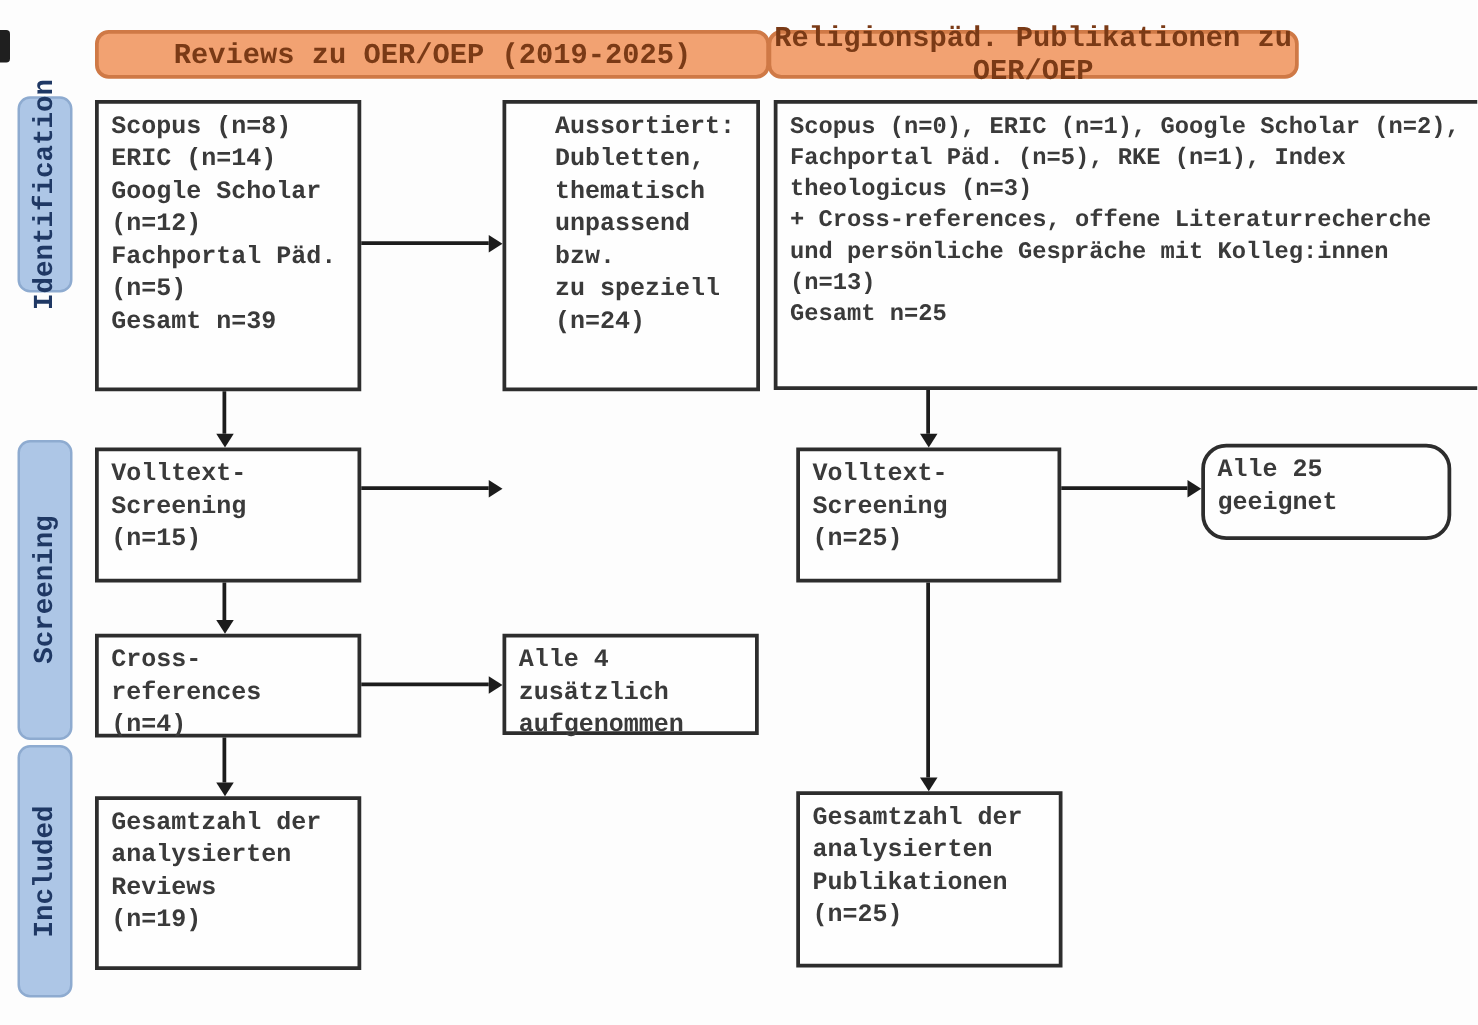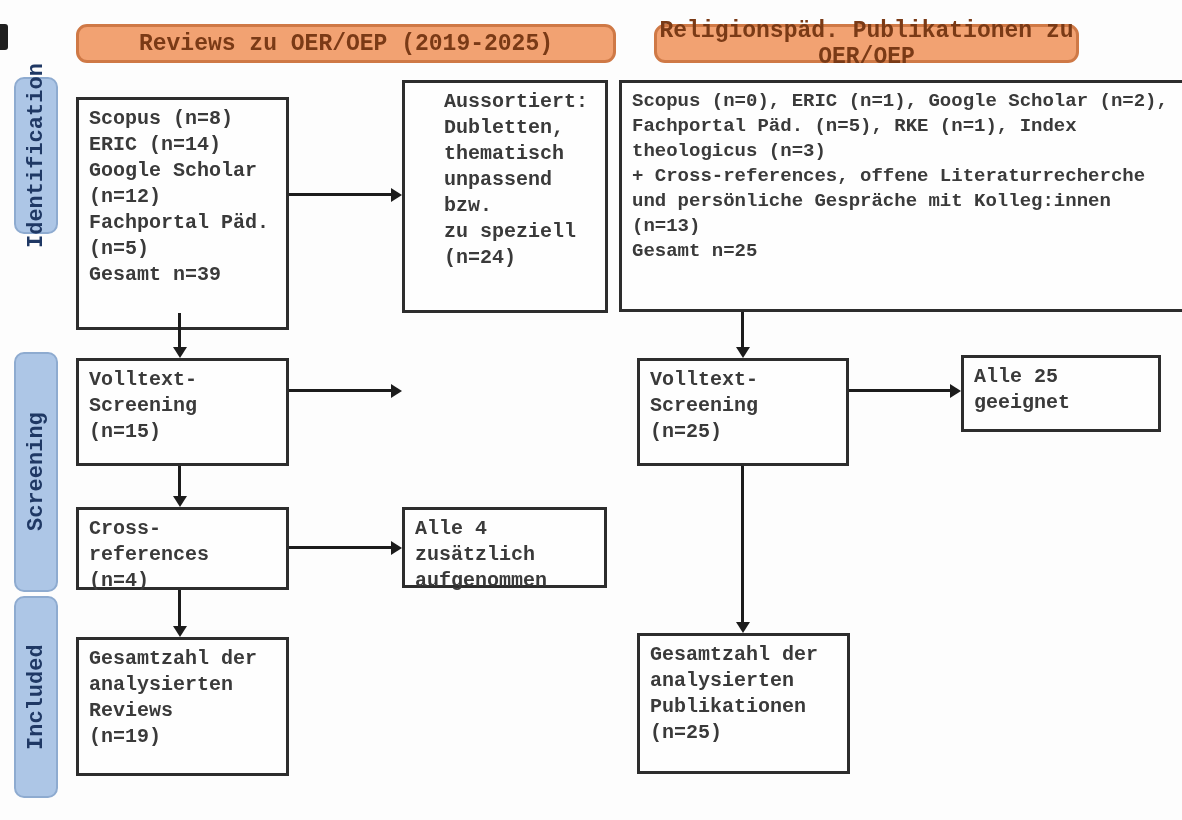--- a/index.html
+++ b/index.html
@@ -73,27 +73,27 @@
   }
 </style>
 </head>
 <body>
 
 <div class="canvas">
 
   <div class="artifact"></div>
 
   <div class="header-pill" style="left:76px;top:24px;width:540px;height:39px;">Reviews zu OER/OEP (2019-2025)</div>
-  <div class="header-pill" style="left:654px;top:24px;width:425px;height:39px;">Religionspäd. Publikationen zu OER/OEP</div>
+  <div class="header-pill" style="left:614px;top:24px;width:425px;height:39px;">Religionspäd. Publikationen zu OER/OEP</div>
 
   <div class="stage-tag" style="left:14px;top:77px;width:44px;height:157px;">Identification</div>
   <div class="stage-tag" style="left:14px;top:352px;width:44px;height:240px;">Screening</div>
   <div class="stage-tag" style="left:14px;top:596px;width:44px;height:202px;">Included</div>
 
-  <div class="fbox" style="left:76px;top:80px;width:213px;height:233px;margin-top:17px;">Scopus (n=8)
+  <div class="fbox" style="left:76px;top:80px;width:213px;height:233px;">Scopus (n=8)
 ERIC (n=14)
 Google Scholar
 (n=12)
 Fachportal Päd.
 (n=5)
 Gesamt n=39</div>
   <div class="fbox" style="left:402px;top:80px;width:206px;height:233px;padding-left:39px;">Aussortiert:
 Dubletten,
 thematisch
 unpassend bzw.
@@ -114,21 +114,21 @@
   <div class="fbox small-text" style="left:619px;top:80px;width:600px;height:232px;">Scopus (n=0), ERIC (n=1), Google Scholar (n=2),
 Fachportal Päd. (n=5), RKE (n=1), Index
 theologicus (n=3)
 + Cross-references, offene Literaturrecherche
 und persönliche Gespräche mit Kolleg:innen
 (n=13)
 Gesamt n=25</div>
   <div class="fbox" style="left:637px;top:358px;width:212px;height:108px;">Volltext-
 Screening
 (n=25)</div>
-  <div class="fbox" style="left:961px;top:355px;width:200px;height:77px;">Alle 25 geeignet</div>
+  <div class="fbox" style="left:961px;top:355px;width:200px;height:77px;border-radius:20px;">Alle 25 geeignet</div>
   <div class="fbox" style="left:637px;top:633px;width:213px;height:141px;">Gesamtzahl der
 analysierten
 Publikationen
 (n=25)</div>
 
   <div class="arrow-h" style="left:289px;top:193px;width:102px;"></div>
   <div class="arrow-v" style="left:178px;top:313px;height:34px;"></div>
   <div class="arrow-h" style="left:289px;top:389px;width:102px;"></div>
   <div class="arrow-v" style="left:178px;top:466px;height:30px;"></div>
   <div class="arrow-h" style="left:289px;top:546px;width:102px;"></div>

